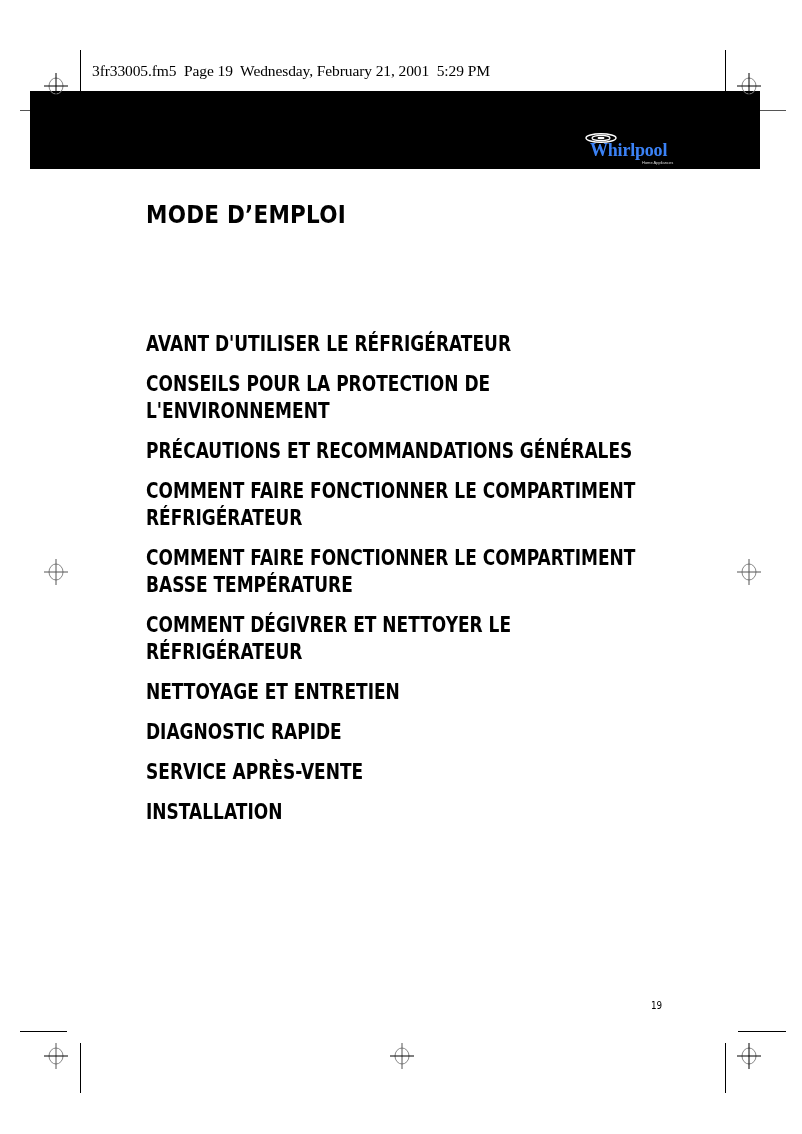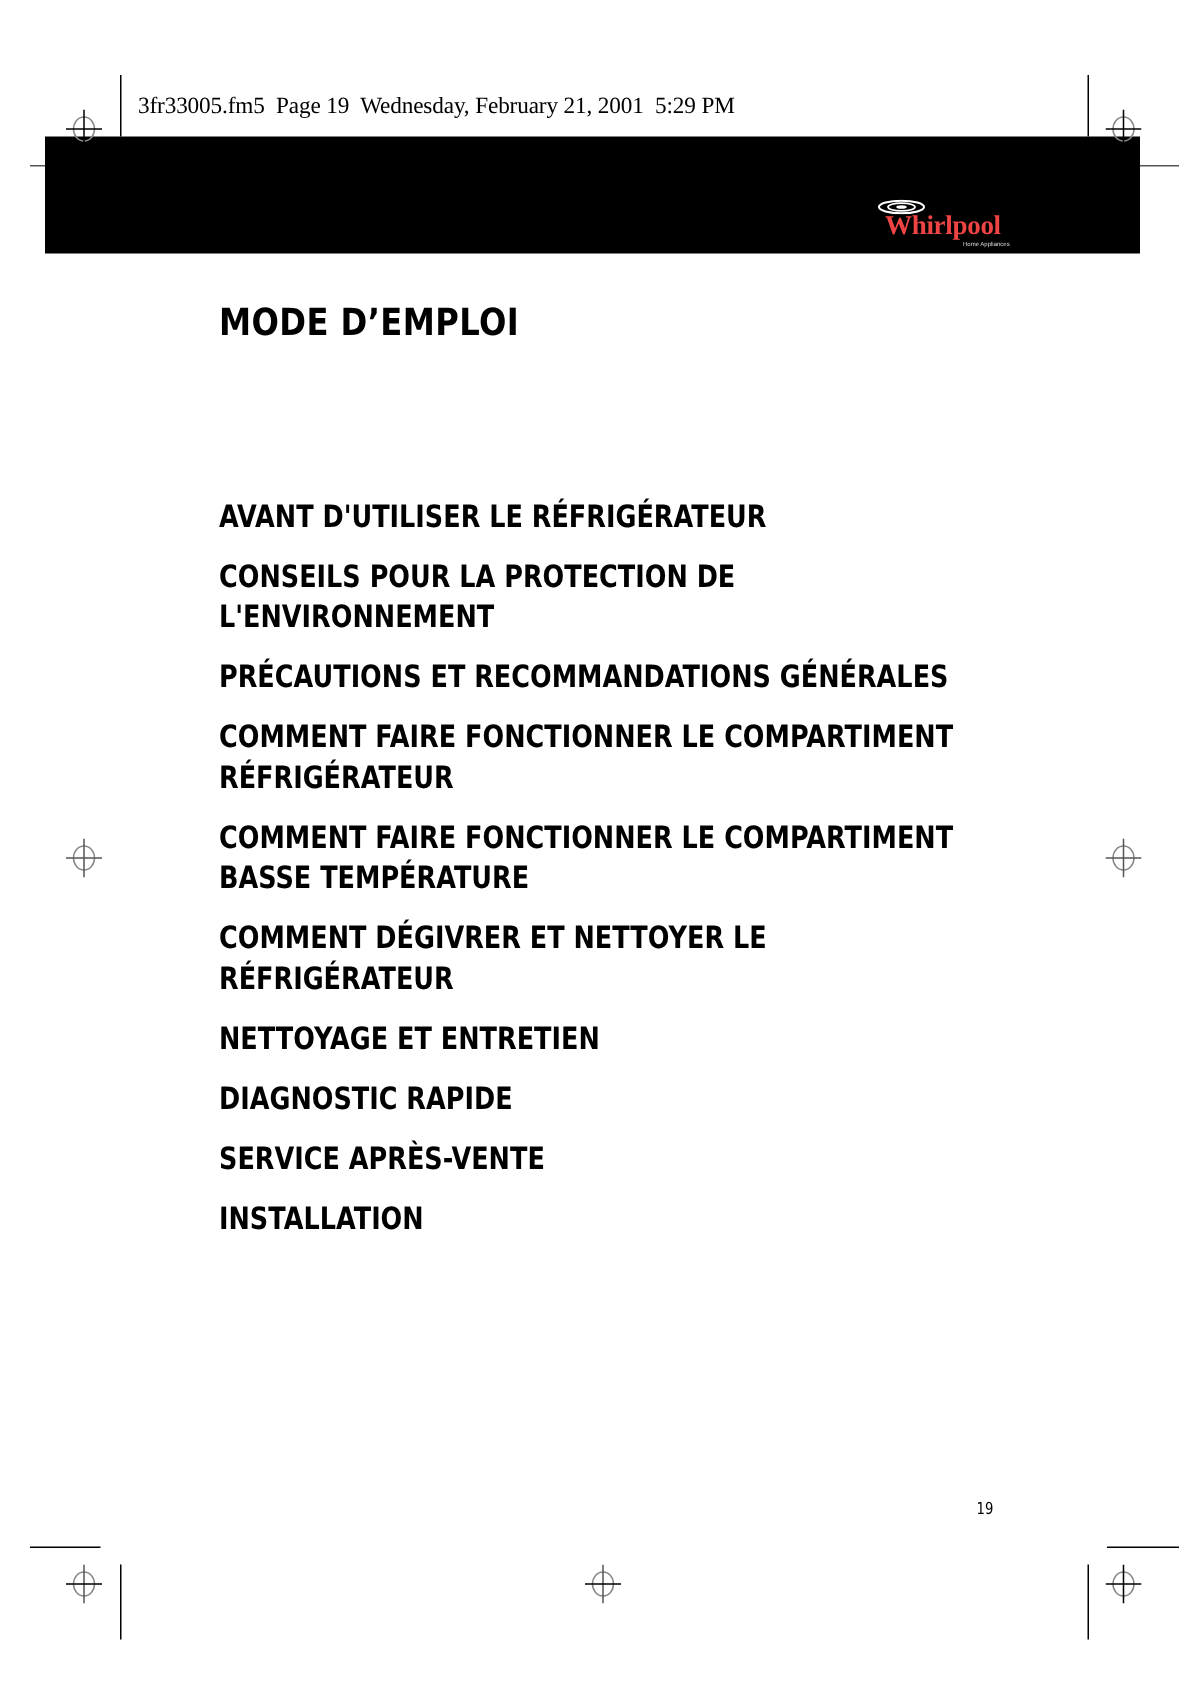--- a/index.html
+++ b/index.html
@@ -14,21 +14,21 @@
       background: #000;
     }
     .logo {
       position: absolute; left: 580px; top: 133px; width: 100px; height: 34px;
       color: #fff;
     }
     .logo-swirl { position: absolute; left: 5px; top: 0; width: 32px; height: 10px; }
     .logo-word {
       position: absolute; left: 10px; top: 7px;
       font-family: "Liberation Serif", "DejaVu Serif", serif;
-      font-weight: bold; font-size: 18px; color: #ef4444; letter-spacing: -0.2px;
+      font-weight: bold; font-size: 18px; color: #3b82f6; letter-spacing: -0.2px;
     }
     .logo-sub {
       position: absolute; left: 62px; top: 27px;
       font-family: "Liberation Sans", sans-serif; font-size: 4px; color: #ddd;
       white-space: nowrap;
     }
     .title {
       position: absolute; left: 146px; top: 200px;
       font-family: "DejaVu Sans", sans-serif; font-weight: bold;
       font-size: 25px; color: #000; letter-spacing: 0.3px;

